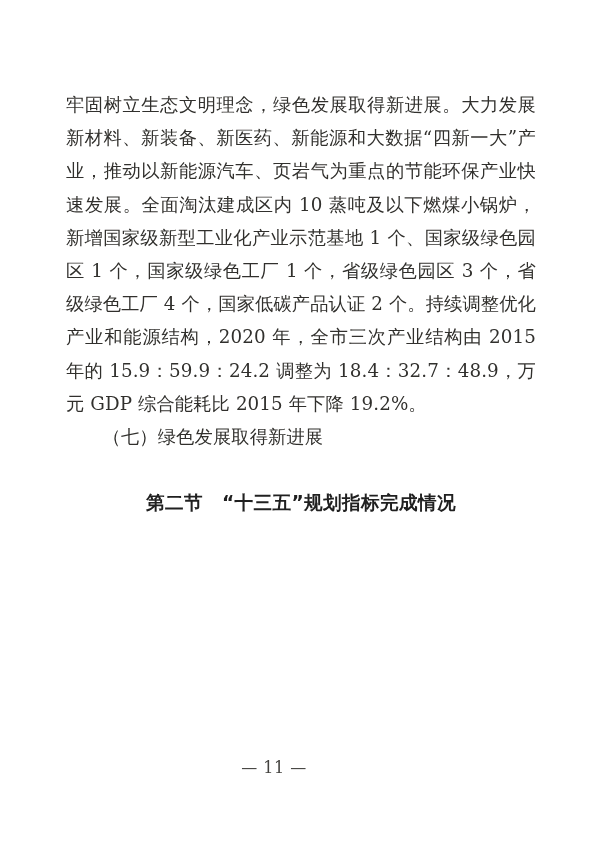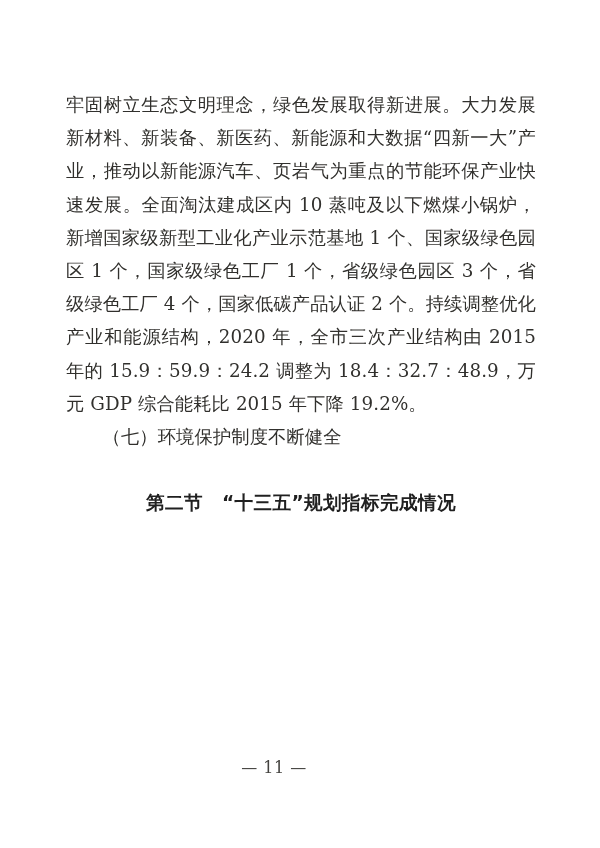--- a/index.html
+++ b/index.html
@@ -98,21 +98,21 @@
 </style>
 </head>
 <body>
 
 <div class="page scan">
 
   <div class="text-column">
 
     <p class="para">牢固树立生态文明理念，绿色发展取得新进展。大力发展新材料、新装备、新医药、新能源和大数据“四新一大”产业，推动以新能源汽车、页岩气为重点的节能环保产业快速发展。全面淘汰建成区内 10 蒸吨及以下燃煤小锅炉，新增国家级新型工业化产业示范基地 1 个、国家级绿色园区 1 个，国家级绿色工厂 1 个，省级绿色园区 3 个，省级绿色工厂 4 个，国家低碳产品认证 2 个。持续调整优化产业和能源结构，2020 年，全市三次产业结构由 2015 年的 15.9：59.9：24.2 调整为 18.4：32.7：48.9，万元 GDP 综合能耗比 2015 年下降 19.2%。</p>
 
-    <p class="subheading">（七）环境保护制度不断健全</p>
+    <p class="subheading">（七）绿色发展取得新进展</p>
 
 
     <div class="heading-gap"></div>
 
     <h2 class="section-heading">第二节　“十三五”规划指标完成情况</h2>
 
   </div>
 
   <div class="page-number">— 11 —</div>
 

